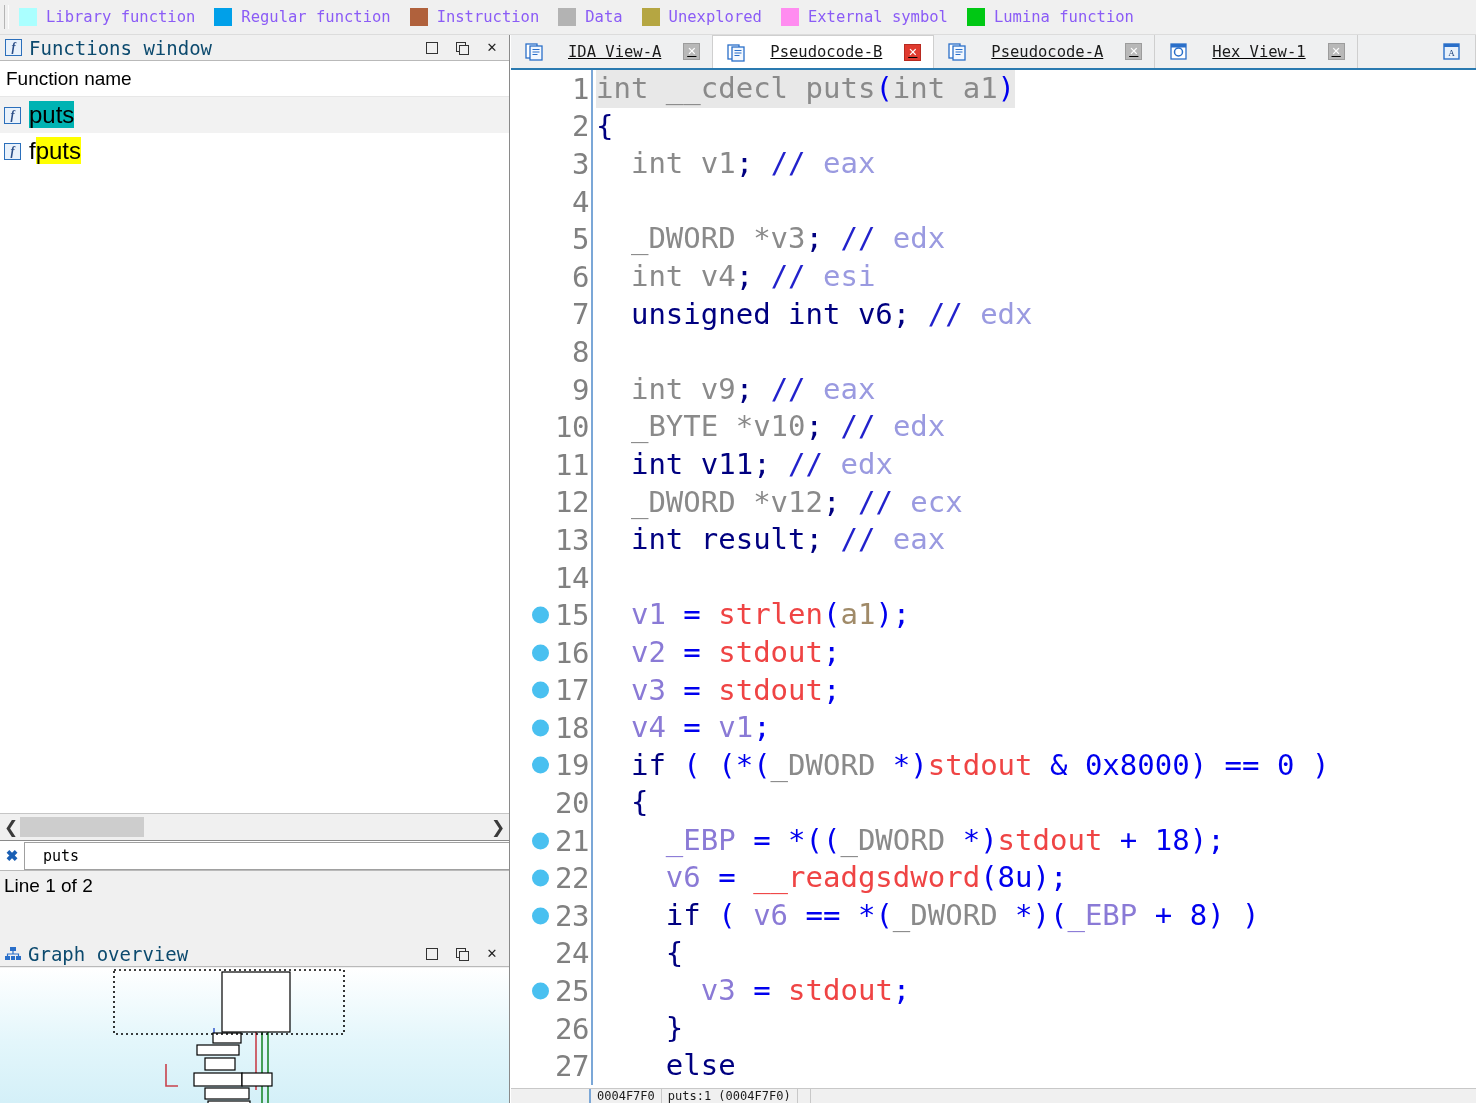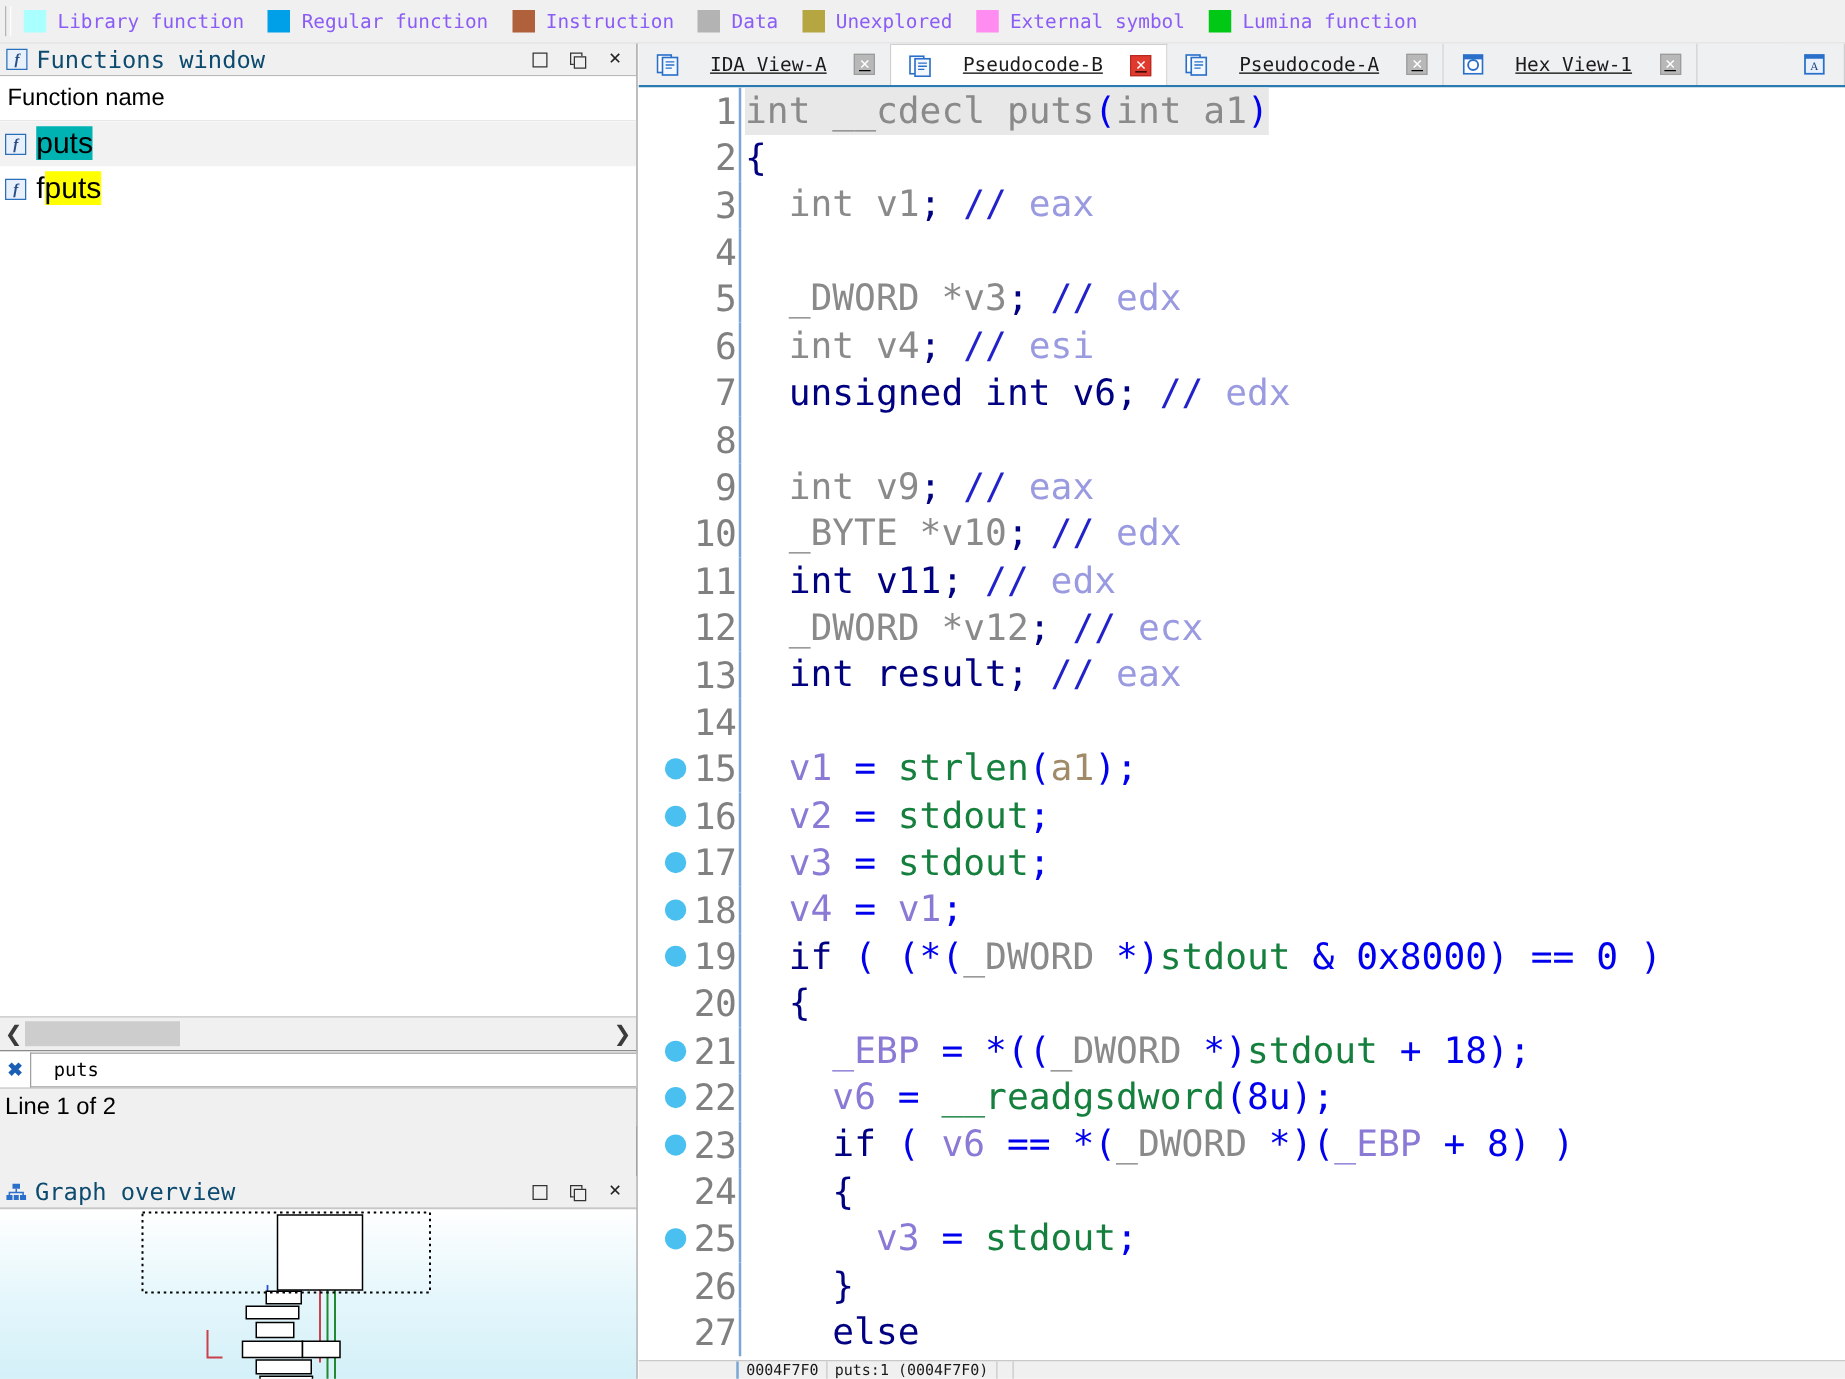--- a/index.html
+++ b/index.html
@@ -163,21 +163,21 @@
   }
   .ctext-bg { display:inline-block; height:37.6px; }
 
   
   .k    { color:#8a8a8a; }      
   .kb   { color:#000080; }      
   .cm   { color:#2222cc; }      
   .reg  { color:#9a9ae0; }      
   .var  { color:#8a7ad6; }      
   .op   { color:#0000ee; }      
-  .fn   { color:#15803d; }      
+  .fn   { color:#ef4444; }      
   .arg  { color:#a08a68; }      
   .num  { color:#0000ee; }
 
   #status-bar {
     position:absolute; left:0; right:0; bottom:0; height:15px;
     background:#f0f0f0; border-top:1px solid #c8c8c8;
     display:flex; align-items:center; overflow:hidden;
   }
   #status-bar .sgap { width:78px; flex:none; }
   #status-bar .sline { width:2px; height:15px; background:#7ba7d7; flex:none; }

